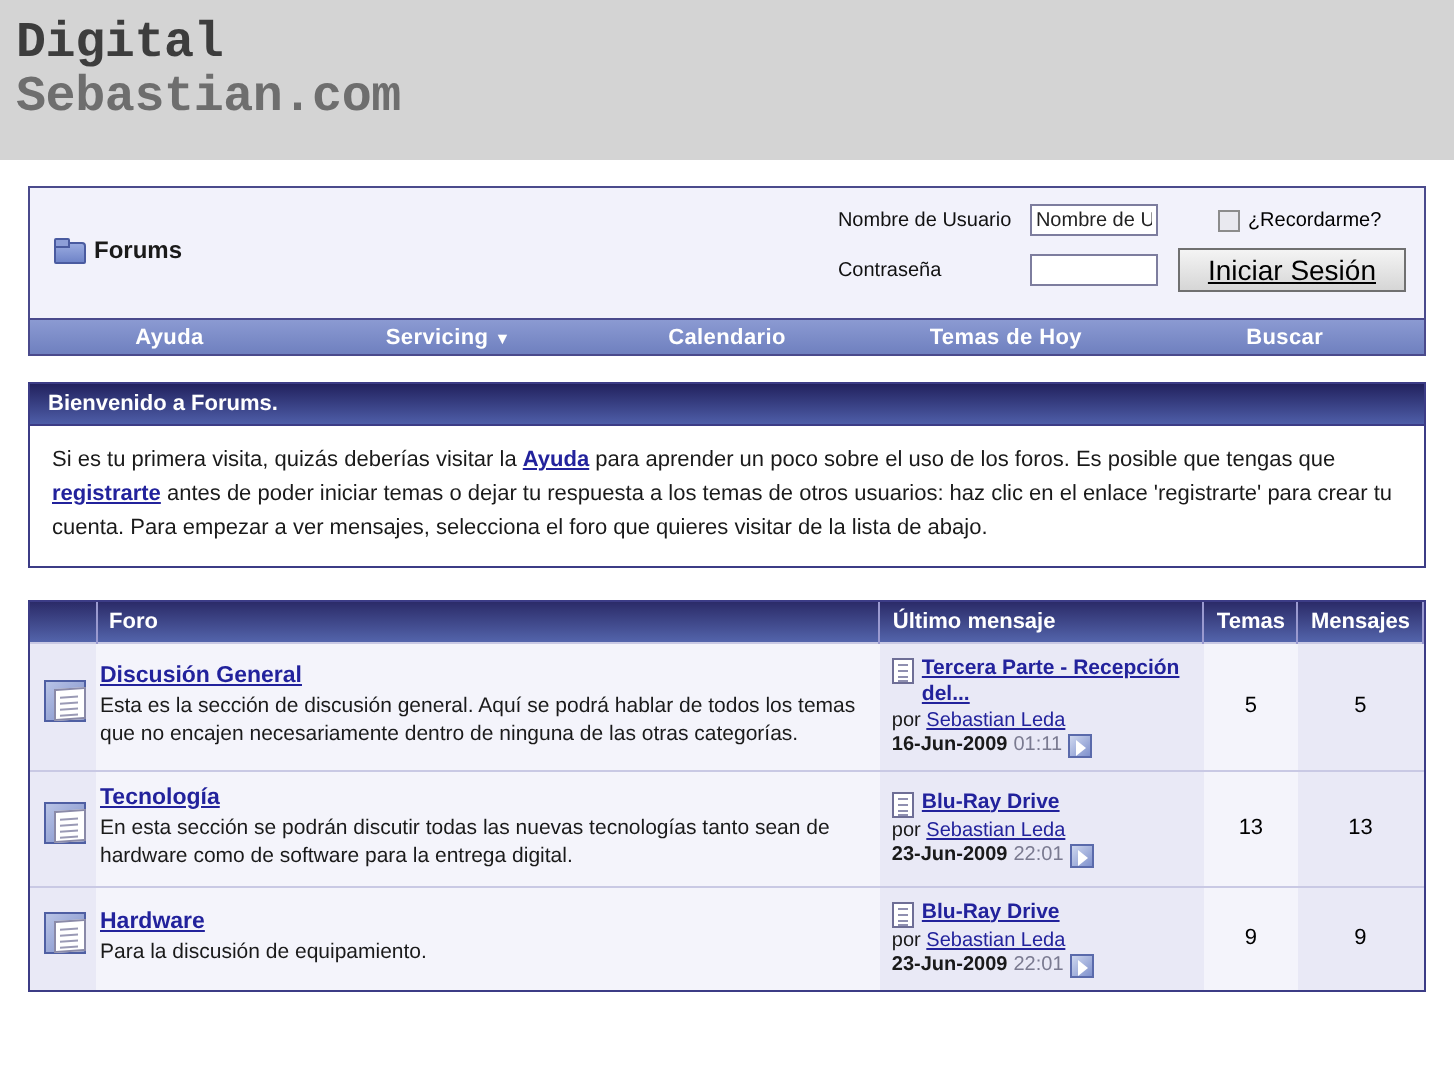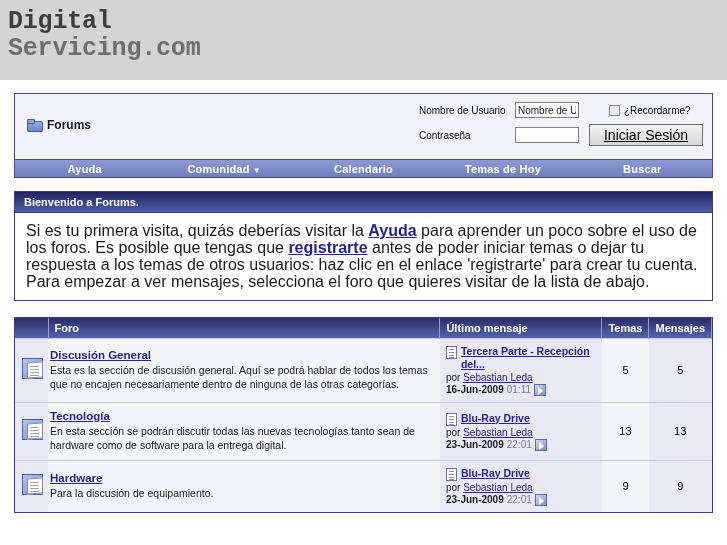--- a/index.html
+++ b/index.html
@@ -122,21 +122,21 @@
     height: 21px;
     background: linear-gradient(180deg,#22225e,#4e5ea8);
     color:#fff; font-size:11px; font-weight:bold;
     display:flex; align-items:center;
     padding-left:9px;
     border-bottom:1px solid #3c3c86;
   }
   #welcome-body {
     background:#fff;
     padding: 9px 11px 10px 11px;
-    font-size:16px;
+    font-size:11px;
     line-height:17px;
     color:#1a1a1a;
   }
   #welcome-body a { color:#22229c; font-weight:bold; text-decoration:underline; }
 
   
   #forum-table-wrap {
     margin-top: 16px;
     border:1px solid #3c3c86;
   }
@@ -223,21 +223,21 @@
     border-top:4px solid transparent;
     border-bottom:4px solid transparent;
   }
 </style>
 </head>
 <body>
 
 <div id="site-header">
   <div id="logo">
     <span class="l1">Digital</span>
-    <span class="l2">Servicing.com</span>
+    <span class="l2">Sebastian.com</span>
   </div>
 </div>
 
 <div id="page">
 
   <div id="forum-head">
 
     <div id="forums-title">
       <span class="folder-icon"></span>
       <span class="label">Forums</span>
@@ -258,21 +258,21 @@
         <button class="login-btn">Iniciar Sesión</button>
       </div>
     </div>
   </div>
 
   <div id="navbar">
     <a class="nav-item" href="#">
       <span>Ayuda</span>
     </a>
     <a class="nav-item" href="#">
-      <span>Comunidad</span><span class="caret">▼</span>
+      <span>Servicing</span><span class="caret">▼</span>
     </a>
     <a class="nav-item" href="#">
       <span>Calendario</span>
     </a>
     <a class="nav-item" href="#">
       <span>Temas de Hoy</span>
     </a>
     <a class="nav-item" href="#">
       <span>Buscar</span>
     </a>

